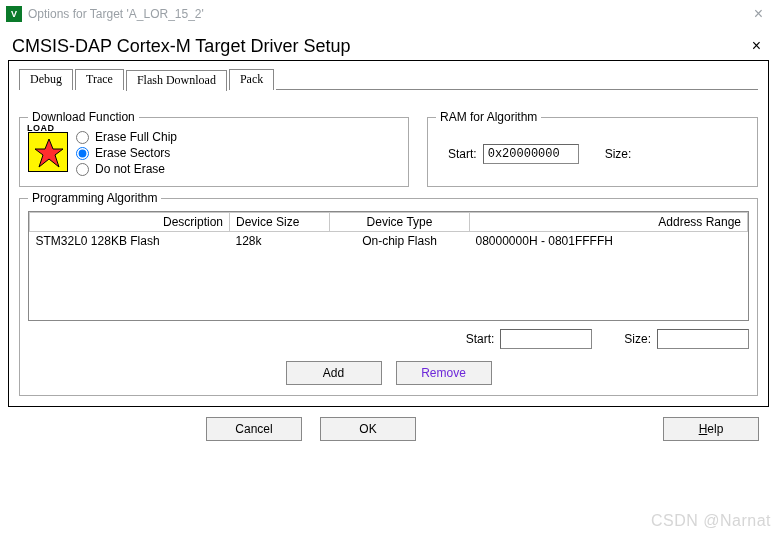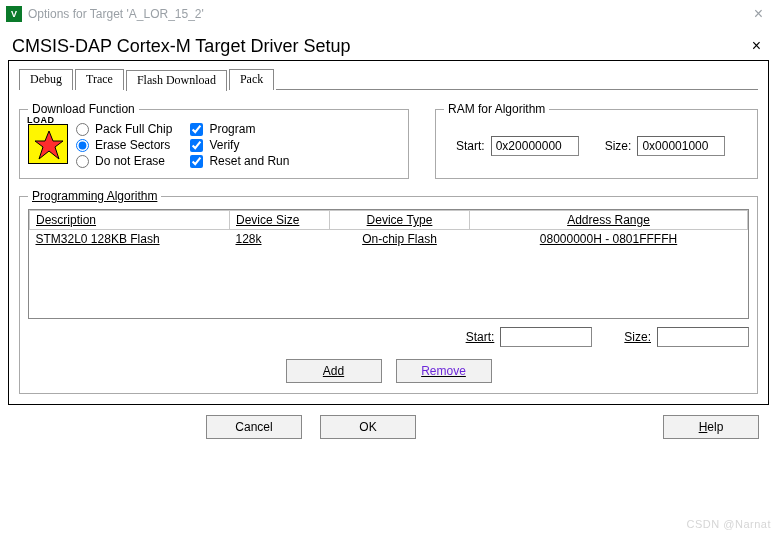--- a/index.html
+++ b/index.html
@@ -6,59 +6,59 @@
   body { margin: 0; background: #fff; color: #000; width: 777px; }
   .outer-titlebar { height: 28px; display: flex; align-items: center; padding: 0 6px; color: #9aa0a6; }
   .app-icon { width: 16px; height: 16px; background: #0a7a2a; display: inline-flex; align-items: center; justify-content: center; color: #fff; font-size: 9px; font-weight: bold; margin-right: 6px; }
   .outer-spacer { flex: 1; }
   .outer-close { font-size: 16px; color: #9aa0a6; padding: 2px 8px; cursor: default; font-family: Arial; }
   .inner-window { margin: 4px 8px 8px 8px; }
   .inner-titlebar { display: flex; align-items: center; height: 28px; }
   .inner-title { font-size: 18px; padding-left: 4px; }
   .inner-close { font-size: 16px; padding: 2px 8px; cursor: default; font-family: Arial; }
   .main-box { border: 1px solid #000; padding: 8px 10px 10px 10px; }
-  .tabs { display: flex; align-items: flex-end; margin-bottom: 12px; }
+  .tabs { display: flex; align-items: flex-end; margin-bottom: 20px; }
   .tab { border: 1px solid #888; border-bottom: none; padding: 2px 10px 3px 10px; margin-right: 2px; background: #fff; font-family: "Microsoft Sans Serif","MS Sans Serif","Segoe UI"; cursor: default; }
   .tab.active { font-weight: normal; position: relative; top: 1px; }
   .tab-underline { border-bottom: 1px solid #888; flex: 1; height: 1px; margin-bottom: 0; }
-  .row1 { display: flex; gap: 26px; }
+  .row1 { display: flex; gap: 18px; }
   fieldset { border: 1px solid #aaa; padding: 6px 8px 10px 8px; margin: 0; }
   fieldset > legend { padding: 0 4px; }
   .fs-download { width: 390px; }
   .fs-ram { flex: 1; }
   .dl-body { display: flex; align-items: flex-start; gap: 8px; }
   .load-icon { width: 40px; height: 40px; background: #fff600; border: 1px solid #000; position: relative; margin-top: 2px; }
   .load-icon::before { content: "LOAD"; position: absolute; top: -10px; left: -2px; font-size: 9px; font-weight: bold; font-family: Arial; letter-spacing: 0.5px; }
   .radio-col, .check-col { display: flex; flex-direction: column; gap: 2px; }
   .opt { display: flex; align-items: center; gap: 4px; white-space: nowrap; }
   .check-col { margin-left: 10px; }
   .ram-body { display: flex; align-items: center; gap: 6px; padding-top: 14px; padding-left: 12px; }
   .txt { border: 1px solid #888; border-top-color:#666; border-left-color:#666; padding: 2px 4px; font-family: inherit; font-size: 12px; height: 20px; }
-  .txt.ram { width: 88px; }
-  .fs-prog { margin-top: 10px; text-decoration: underline; }
+  .txt.ram { width: 96px; font-family: Liberation Mono, monospace; }
+  .fs-prog { margin-top: 4px; }
   .table-wrap { border: 1px solid #888; background: #fff; height: 110px; overflow: hidden; }
   table { border-collapse: collapse; width: 100%; }
-  th { text-align: left; font-weight: normal; border: 1px solid #c8c8c8; background: #fff; padding: 2px 6px; height: 18px; }
+  th { text-align: right; font-weight: normal; border: 1px solid #c8c8c8; background: #fff; padding: 2px 6px; height: 18px; }
   td { padding: 2px 6px; border: none; }
   th.desc, td.desc { width: 200px; }
   th.dsize, td.dsize { width: 100px; text-align: left; }
   th.dtype, td.dtype { width: 140px; text-align: center; }
-  th.arange, td.arange { text-align: center; }
+  th.arange, td.arange { }
   .prog-bottom { display: flex; justify-content: flex-end; align-items: center; gap: 6px; margin-top: 8px; }
   .txt.small { width: 92px; background: #fff; }
   .txt.small[readonly] { background: #fff; }
   .btn-row { display: flex; justify-content: center; gap: 14px; margin-top: 12px; }
   .btn { border: 1px solid #888; background: #f2f2f2; padding: 2px 0; width: 86px; height: 24px; font-family: inherit; cursor: default; text-align:center; }
   .btn.wide { width: 96px; }
   .btn.disabled { color: #6d28d9; }
   .footer-row { display: flex; align-items: center; gap: 18px; margin: 10px 10px 6px 10px; }
   .footer-spacer-left { width: 170px; }
   .footer-right { flex:1; display:flex; justify-content:flex-end;align-items:center; }
   .mnemonic { text-decoration: underline; }
-  .watermark { position: fixed; right: 6px; bottom: 4px; color: #d6d6d6; font-size: 11px; letter-spacing: 0.5px; }
+  .watermark { position: fixed; right: 6px; bottom: 4px; color: #d6d6d6; font-size: 16px; letter-spacing: 0.5px; }
   input[type=radio], input[type=checkbox] { margin:0 2px 0 0; width:13px; height:13px; }
 </style>
 </head>
 <body>
 
 <div class="outer-titlebar">
   <span class="app-icon">V</span>
   <span>Options for Target 'A_LOR_15_2'</span>
   <span class="outer-spacer"></span>
   <span class="outer-close">×</span>
@@ -85,56 +85,41 @@
         <legend>Download Function</legend>
         <div class="dl-body">
           <div class="load-icon">
             <svg width="40" height="40" viewBox="0 0 40 40" style="position:absolute;left:0;top:0">
               <polygon points="20,6 24,16 34,16 26,22 30,34 20,26 10,34 14,22 6,16 16,16" fill="#ff2d2d" stroke="#000" stroke-width="1"></polygon>
             </svg>
           </div>
           <div class="radio-col">
             <label class="opt">
                 <input type="radio" name="erase" style=""> 
-                <span>Pack Full Chip</span>
+                <span>Erase Full Chip</span>
               </label>
             <label class="opt">
                 <input type="radio" name="erase" checked="" style=""> 
                 <span>Erase Sectors</span>
               </label>
             <label class="opt">
                 <input type="radio" name="erase" style=""> 
                 <span>Do not Erase</span>
-              </label>
-          </div>
-          <div class="check-col">
-            <label class="opt">
-                <input type="checkbox" checked="" style=""> 
-                <span>Program</span>
-              </label>
-            <label class="opt">
-                <input type="checkbox" checked="" style=""> 
-                <span>Verify</span>
-              </label>
-            <label class="opt">
-                <input type="checkbox" checked="" style=""> 
-                <span>Reset and Run</span>
               </label>
           </div>
         </div>
       </fieldset>
 
       <fieldset class="fs-ram">
         <legend>RAM for Algorithm</legend>
         <div class="ram-body">
           <span>Start:</span>
           <input class="txt ram" value="0x20000000" style="">
           <span style="width:14px"></span>
           <span>Size:</span>
-          <input class="txt ram" value="0x00001000" style="">
         </div>
       </fieldset>
     </div>
 
     <fieldset class="fs-prog">
       <legend>Programming Algorithm</legend>
       <div class="table-wrap">
         <table>
           <thead>
             <tr>

